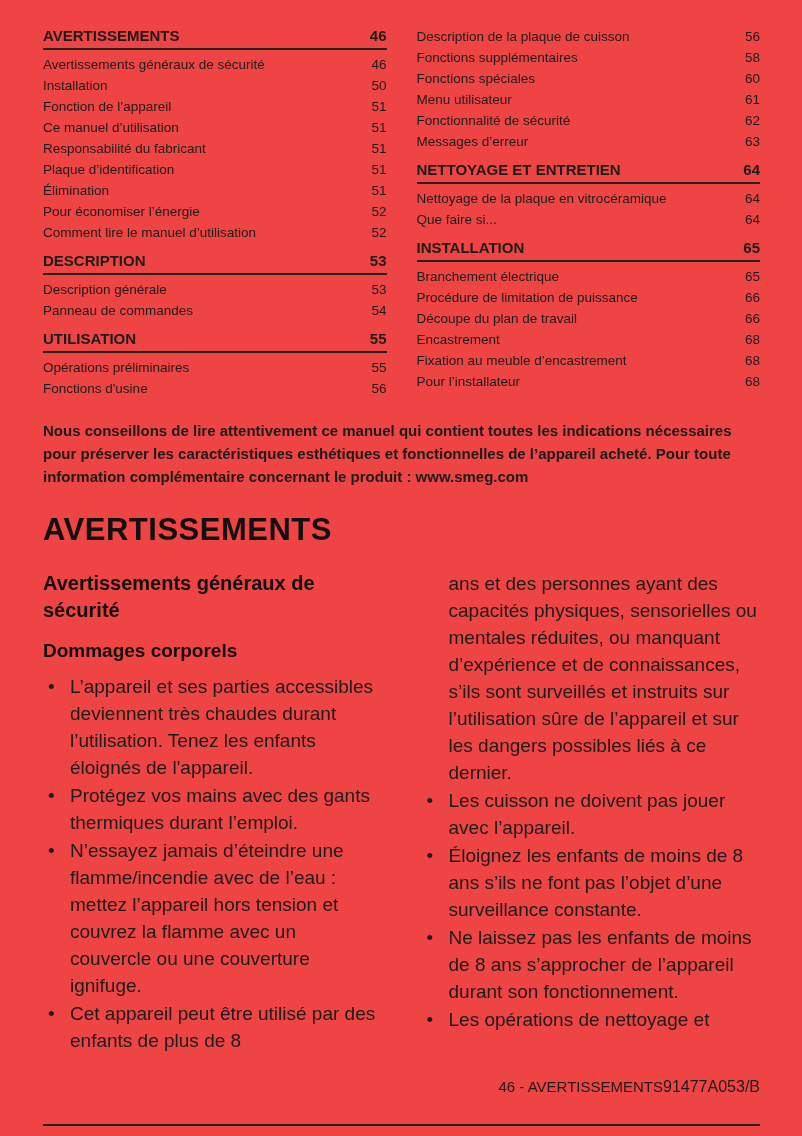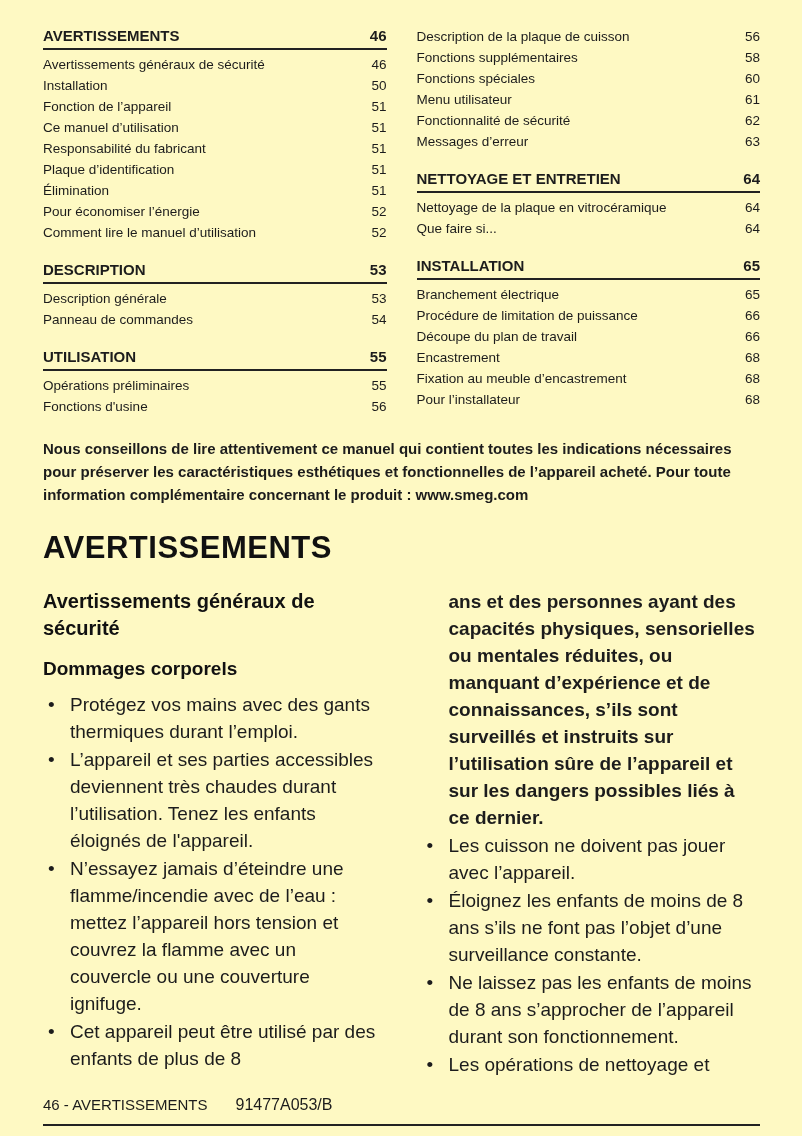--- a/index.html
+++ b/index.html
@@ -1,21 +1,21 @@
 <!DOCTYPE html>
 <html><head>
 <meta charset="utf-8">
 <style>
   html, body { margin: 0; padding: 0; background: #e8e8e8; }
   .page {
     position: relative;
     width: 802px;
     height: 1136px;
     margin: 0 auto;
-    background: #fef9c3;
+    background: #ef4444;
     color: #1c1c1c;
     font-family: "Liberation Sans", sans-serif;
     box-sizing: border-box;
     padding: 26px 42px 0 43px;
     overflow: hidden;
   }
 
   
   .toc { display: flex; gap: 30px; }
   .toc-col { flex: 1; min-width: 0; }
@@ -28,21 +28,21 @@
     white-space: nowrap;
   }
   .toc-label { overflow: hidden; }
   .toc-page { margin-left: 8px; }
   .toc-section {
     font-weight: bold;
     font-size: 15px;
     line-height: 19px;
     border-bottom: 2px solid #222;
     padding-bottom: 3px;
-    margin-top: 17px;
+    margin-top: 8px;
     margin-bottom: 4px;
   }
   .toc-col .toc-section:first-child { margin-top: 0; }
 
   
   .intro {
     margin: 20px 0 0 0;
     font-size: 15px;
     line-height: 23px;
     color: #1c1c1c;
@@ -93,37 +93,36 @@
   }
   ul.bullets li::before {
     content: "\2022";
     position: absolute;
     left: 5px;
     top: 0;
   }
   .continuation {
     margin: 0 0 1px 0;
     padding-left: 27px;
-    font-weight: bold;
   }
 
   
   .footer {
     position: absolute;
     left: 43px;
     right: 42px;
     bottom: 10px;
     display: flex;
-    justify-content: flex-start;
+    justify-content: flex-end;
     align-items: baseline;
     font-size: 15px;
-    padding-bottom: 10px;
+    padding-bottom: 28px;
     border-bottom: 2px solid #222;
   }
-  .footer .doc-code { font-size: 16px; margin-left: 28px; }
+  .footer .doc-code { font-size: 16px; }
 </style>
 </head>
 <body>
 
 <div class="page">
 
   <div class="toc">
     <div class="toc-col" id="toc-left">
         <div class="toc-row toc-section">
           <span class="toc-label">AVERTISSEMENTS</span>
@@ -260,22 +259,22 @@
 
   <p class="intro">Nous conseillons de lire attentivement ce manuel qui contient toutes les indications nécessaires pour préserver les caractéristiques esthétiques et fonctionnelles de l’appareil acheté. Pour toute information complémentaire concernant le produit : www.smeg.com</p>
 
   <h1 class="main-title">AVERTISSEMENTS</h1>
 
   <div class="body-cols">
     <div class="body-col">
       <h2 class="sub-heading">Avertissements généraux de sécurité</h2>
       <h3 class="sub-sub-heading">Dommages corporels</h3>
       <ul class="bullets" id="bullets-left">
+          <li>L’appareil et ses parties accessibles deviennent très chaudes durant l’utilisation. Tenez les enfants éloignés de l'appareil.</li>
           <li>Protégez vos mains avec des gants thermiques durant l’emploi.</li>
-          <li>L’appareil et ses parties accessibles deviennent très chaudes durant l’utilisation. Tenez les enfants éloignés de l'appareil.</li>
           <li>N’essayez jamais d’éteindre une flamme/incendie avec de l’eau : mettez l’appareil hors tension et couvrez la flamme avec un couvercle ou une couverture ignifuge.</li>
           <li>Cet appareil peut être utilisé par des enfants de plus de 8</li>
         </ul>
     </div>
     <div class="body-col">
       <p class="continuation">ans et des personnes ayant des capacités physiques, sensorielles ou mentales réduites, ou manquant d’expérience et de connaissances, s’ils sont surveillés et instruits sur l’utilisation sûre de l’appareil et sur les dangers possibles liés à ce dernier.</p>
       <ul class="bullets" id="bullets-right">
           <li>Les cuisson ne doivent pas jouer avec l’appareil.</li>
           <li>Éloignez les enfants de moins de 8 ans s’ils ne font pas l’objet d’une surveillance constante.</li>
           <li>Ne laissez pas les enfants de moins de 8 ans s’approcher de l’appareil durant son fonctionnement.</li>

